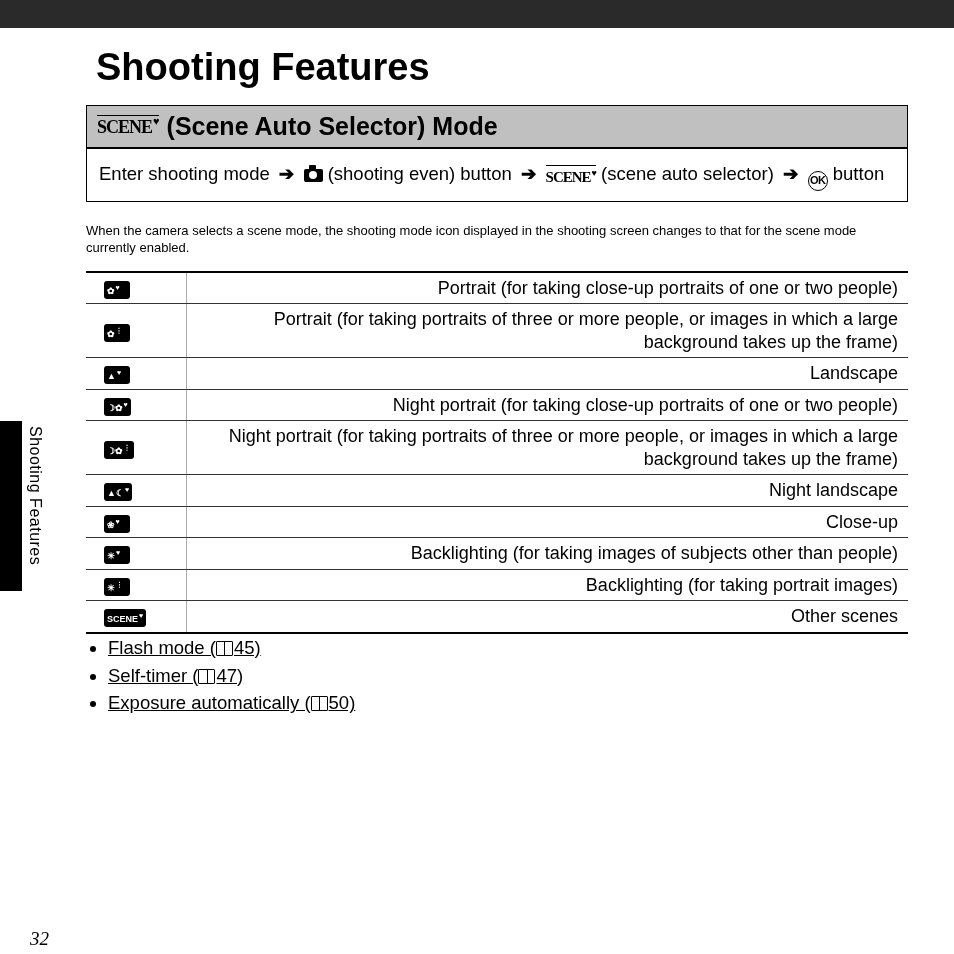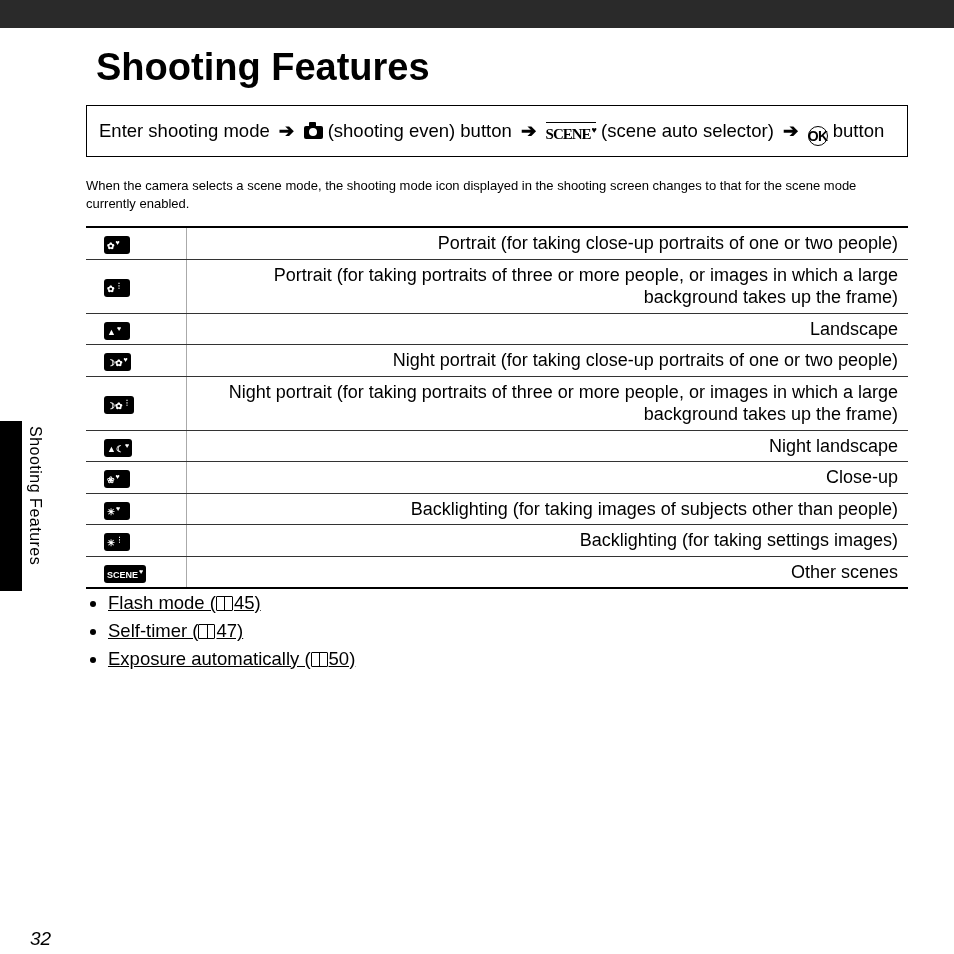--- a/index.html
+++ b/index.html
@@ -96,20 +96,21 @@
   }
   ul.func-list li {
     list-style: disc;
   }
   .page-number {
     position: absolute;
     bottom: 22px;
     left: 30px;
     font-style: italic;
     font-size: 19px;
+    font-family: Liberation Serif, serif;
   }
   .side-tab {
     position: absolute;
     left: 0;
     top: 375px;
     width: 22px;
     height: 170px;
     background: #000;
   }
   .side-label {
@@ -144,21 +145,21 @@
     font-size: 18px;
   }
   .ico-scene-large .heart { font-size: 11px; vertical-align: 8px;}
   .ico-ok {
     display:inline-flex;
     align-items:center;
     justify-content:center;
     border:1.8px solid #000;
     border-radius: 50%;
     width:18px; height:18px;
-    font-size:14px;
+    font-size:11px;
     font-weight:800;
     vertical-align:-4px;
     letter-spacing:-0.5px;
   }
   .ico-book {
     display:inline-block;
     width:15px; height:13px;
     border:1.5px solid #000;
     border-radius:1px;
     position:relative;
@@ -219,20 +220,24 @@
 
 <div class="topbar"></div>
 
 <div class="page">
 
   <div class="side-tab"></div>
   <div class="side-label">Shooting Features</div>
 
   <h1 class="chapter-title">Shooting Features</h1>
 
+  <div class="section-band">
+    <span class="ico-scene-txt ico-scene-large">SCENE<span class="heart">♥</span></span>
+    <span>(Scene Auto Selector) Mode</span>
+  </div>
 
 
   <div class="nav-box">
     <span>Enter shooting mode</span>
     <span class="arrow">➔</span>
     <span class="ico-camera"></span>
     <span>(shooting even) button</span>
     <span class="arrow">➔</span>
     <span class="ico-scene-txt">SCENE<span class="heart">♥</span></span>
     <span>(scene auto selector)</span>
@@ -272,21 +277,21 @@
         <tr>
           <td class="icon-cell"><span class="tbl-icon-glyph">❀<span class="sup">♥</span></span></td>
           <td>Close-up</td>
         </tr>
         <tr>
           <td class="icon-cell"><span class="tbl-icon-glyph">☀<span class="sup">♥</span></span></td>
           <td>Backlighting (for taking images of subjects other than people)</td>
         </tr>
         <tr>
           <td class="icon-cell"><span class="tbl-icon-glyph">☀<span class="sup">⋮</span></span></td>
-          <td>Backlighting (for taking settings images)</td>
+          <td>Backlighting (for taking portrait images)</td>
         </tr>
         <tr>
           <td class="icon-cell"><span class="tbl-icon-glyph">SCENE<span class="sup">♥</span></span></td>
           <td>Other scenes</td>
         </tr>
       </tbody>
   </table>
 
 
   <ul class="func-list" id="func-list">

